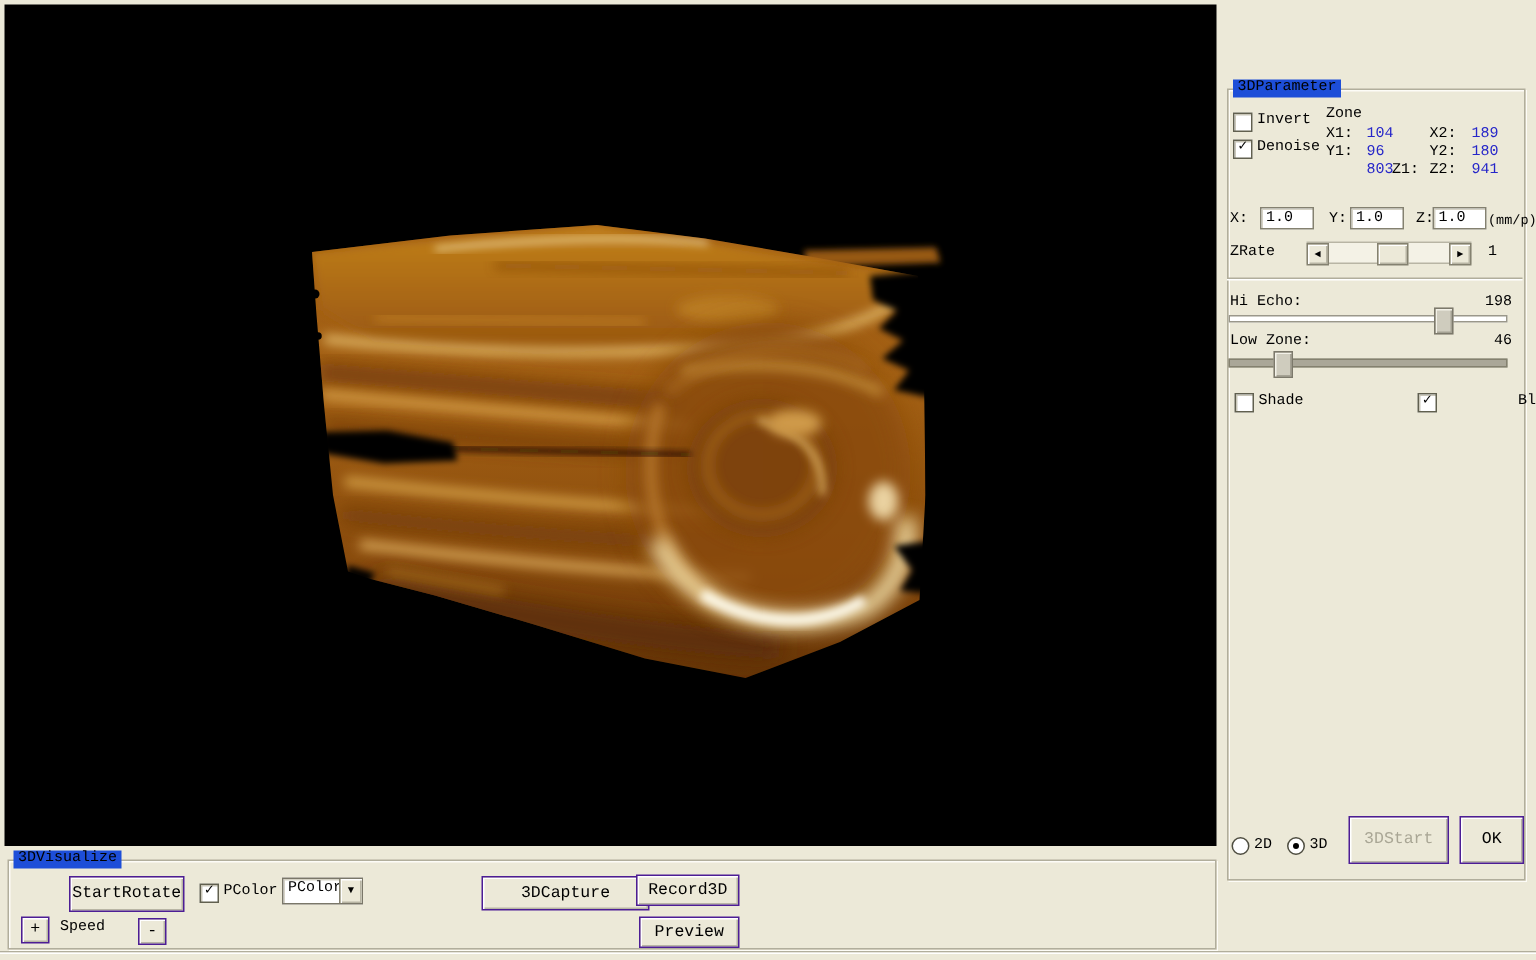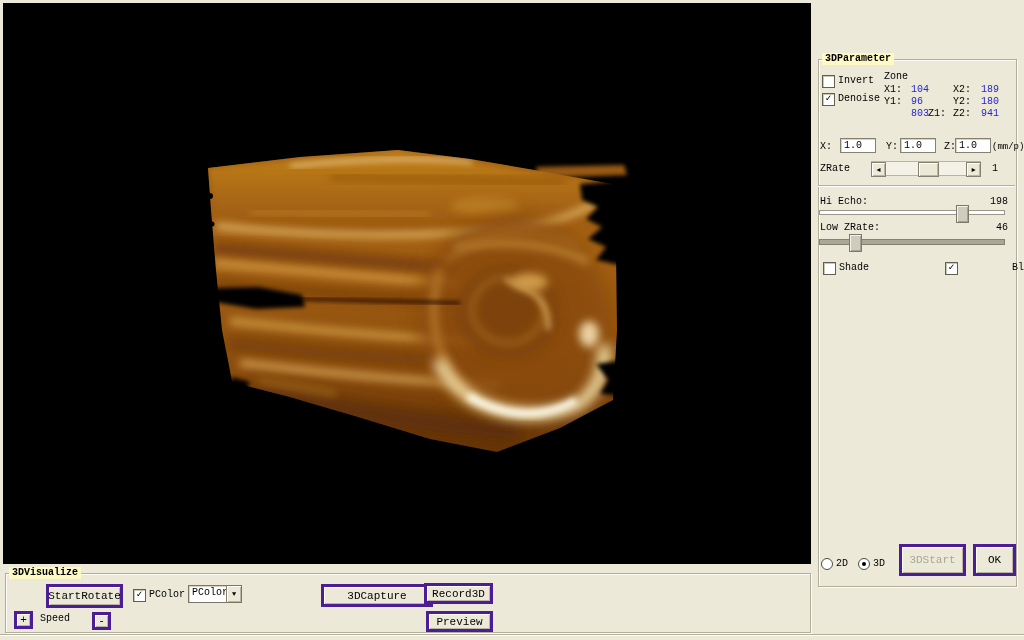--- a/index.html
+++ b/index.html
@@ -5,23 +5,23 @@
   html,body{margin:0;padding:0;}
   body{
     width:1024px;height:640px;position:relative;overflow:hidden;
     background:#ece9d8;
     font-family:"Liberation Mono","DejaVu Sans Mono",monospace;
     -webkit-font-smoothing:none;
   }
   .lbl{position:absolute;font-size:10px;color:#000;white-space:nowrap;line-height:12px;}
   .val-blue{color:#2626c9;}
   .gb{position:absolute;border:1px solid #b1ae9c;box-shadow:1px 1px 0 #fdfcf7, inset 1px 1px 0 #fdfcf7;}
-  .gb-title{position:absolute;font-size:10px;background:#fef9c3;padding:0 3px;line-height:12px;color:#000;font-weight:bold;}
+  .gb-title{position:absolute;font-size:10px;background:#1d4ed8;padding:0 3px;line-height:12px;color:#000;}
   .btn{
-    position:absolute;background:#ece9d8;border:3px solid #4c1d95;
+    position:absolute;background:#ece9d8;border:1px solid #4c1d95;
     box-shadow:inset 1px 1px 0 #ffffff, inset -1px -1px 0 #b8b5a4;
     font-family:inherit;font-size:11px;color:#000;
     display:flex;align-items:center;justify-content:center;white-space:nowrap;
     padding:0;cursor:default;
   }
   .btn.disabled{color:#a9a695;}
   .cb{
     position:absolute;width:11px;height:11px;background:#fff;border:1px solid #61604f;
     box-shadow:inset 1px 1px 0 #cac7b9;
     display:flex;align-items:center;justify-content:center;
@@ -190,21 +190,21 @@
 </div>
 <div class="lbl" style="left:992px;top:163px;">1</div>
 
 <div class="sep" style="left:818px;top:185px;width:197px;"></div>
 
 <div class="lbl" style="left:820px;top:196px;">Hi Echo:</div>
 <div class="lbl" style="left:985px;top:196px;width:23px;text-align:right;">198</div>
 <div class="track-hi" style="left:819px;top:210px;width:184px;"></div>
 <div class="thumb" style="left:956px;top:205px;"></div>
 
-<div class="lbl" style="left:820px;top:222px;">Low ZRate:</div>
+<div class="lbl" style="left:820px;top:222px;">Low Zone:</div>
 <div class="lbl" style="left:985px;top:222px;width:23px;text-align:right;">46</div>
 <div class="track-low" style="left:819px;top:239px;width:184px;"></div>
 <div class="thumb" style="left:849px;top:234px;"></div>
 
 <div class="cb" style="left:823px;top:262px;">
     <span></span>
   </div>
 <div class="lbl" style="left:839px;top:262px;text-align:right;">Shade</div>
 <div class="cb" style="left:945px;top:262px;">
     <span>✓</span>

